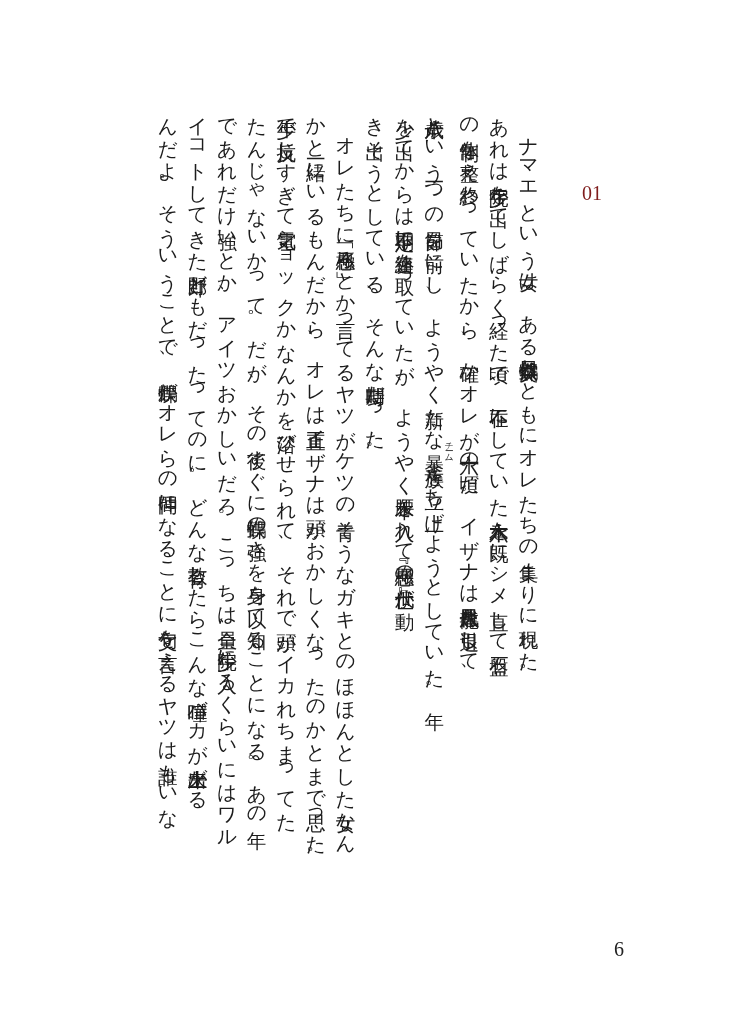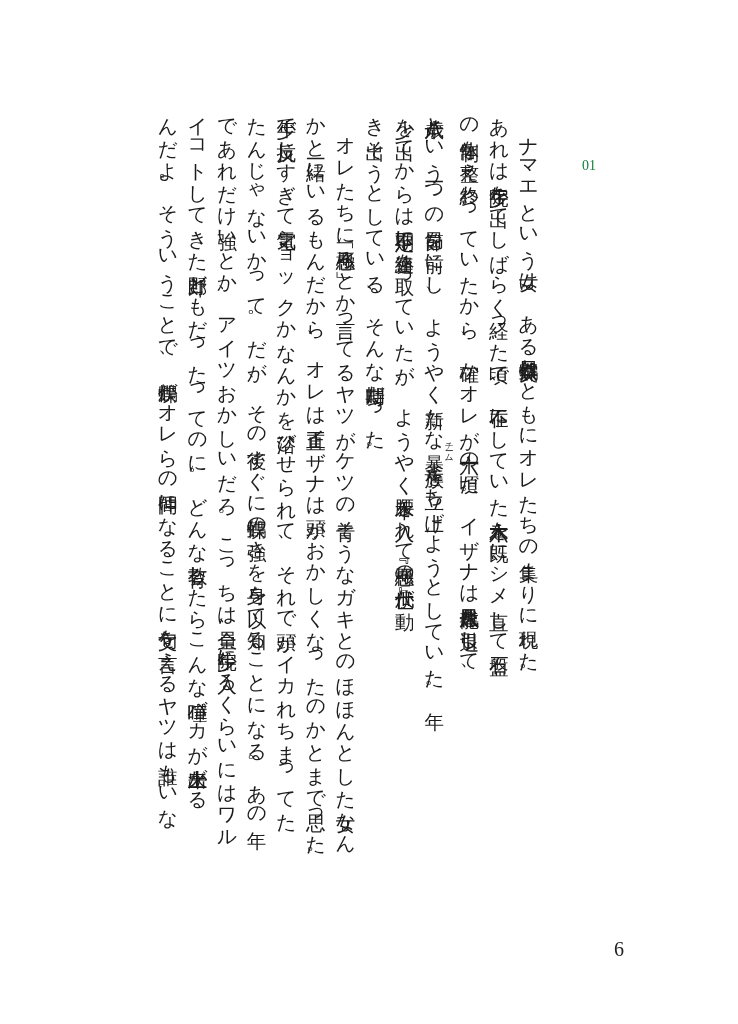--- a/index.html
+++ b/index.html
@@ -17,24 +17,24 @@
     }
     .page {
       position: absolute;
       left: 0; top: 0;
       width: 738px; height: 1024px;
       background: #ffffff;
     }
     .chapter-number {
       position: absolute;
       left: 582px;
-      top: 158px;
+      top: 182px;
       font-family: "Liberation Serif", "DejaVu Serif", serif;
-      font-size: 14px;
-      color: #15803d;
+      font-size: 20px;
+      color: #7f1d1d;
       letter-spacing: 0px;
     }
     .page-number {
       position: absolute;
       left: 614px;
       top: 938px;
       font-family: "Liberation Serif", "DejaVu Serif", serif;
       font-size: 20px;
       color: #222;
     }

